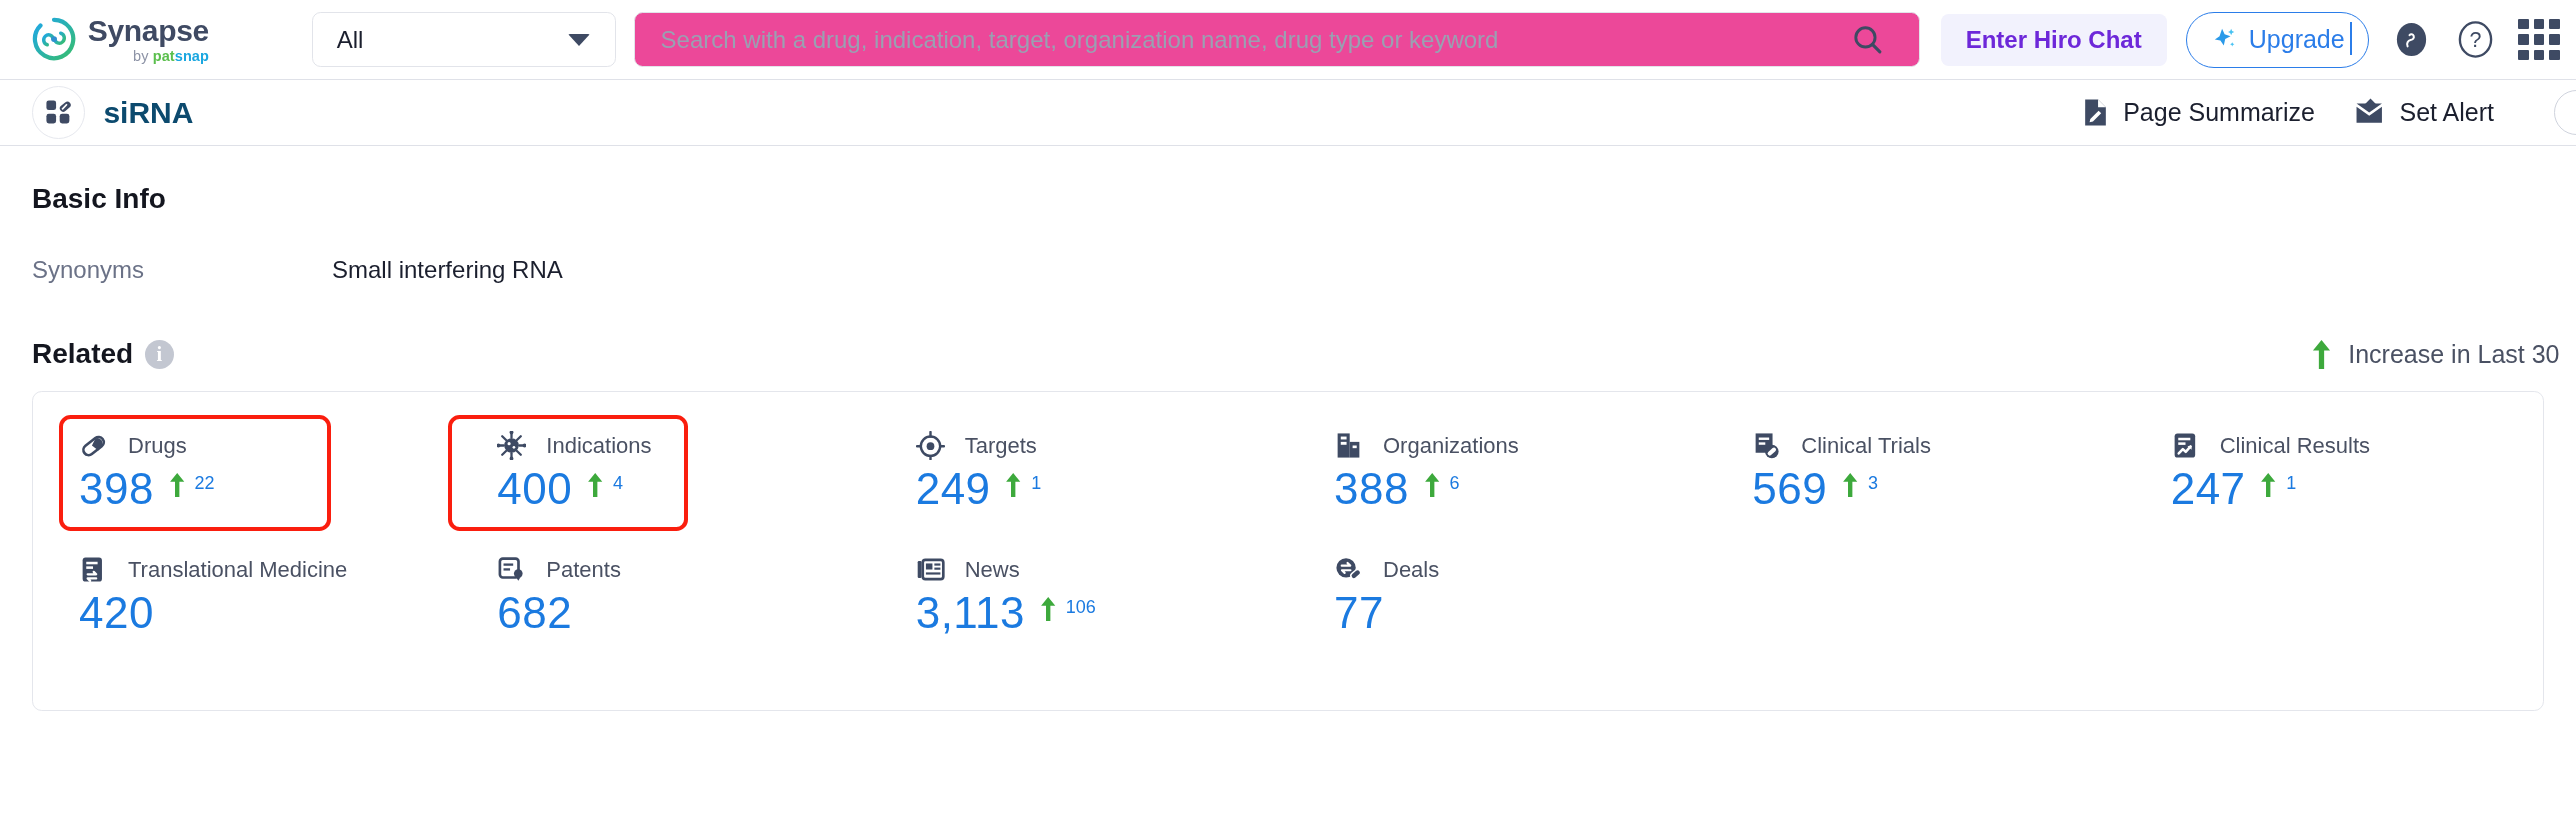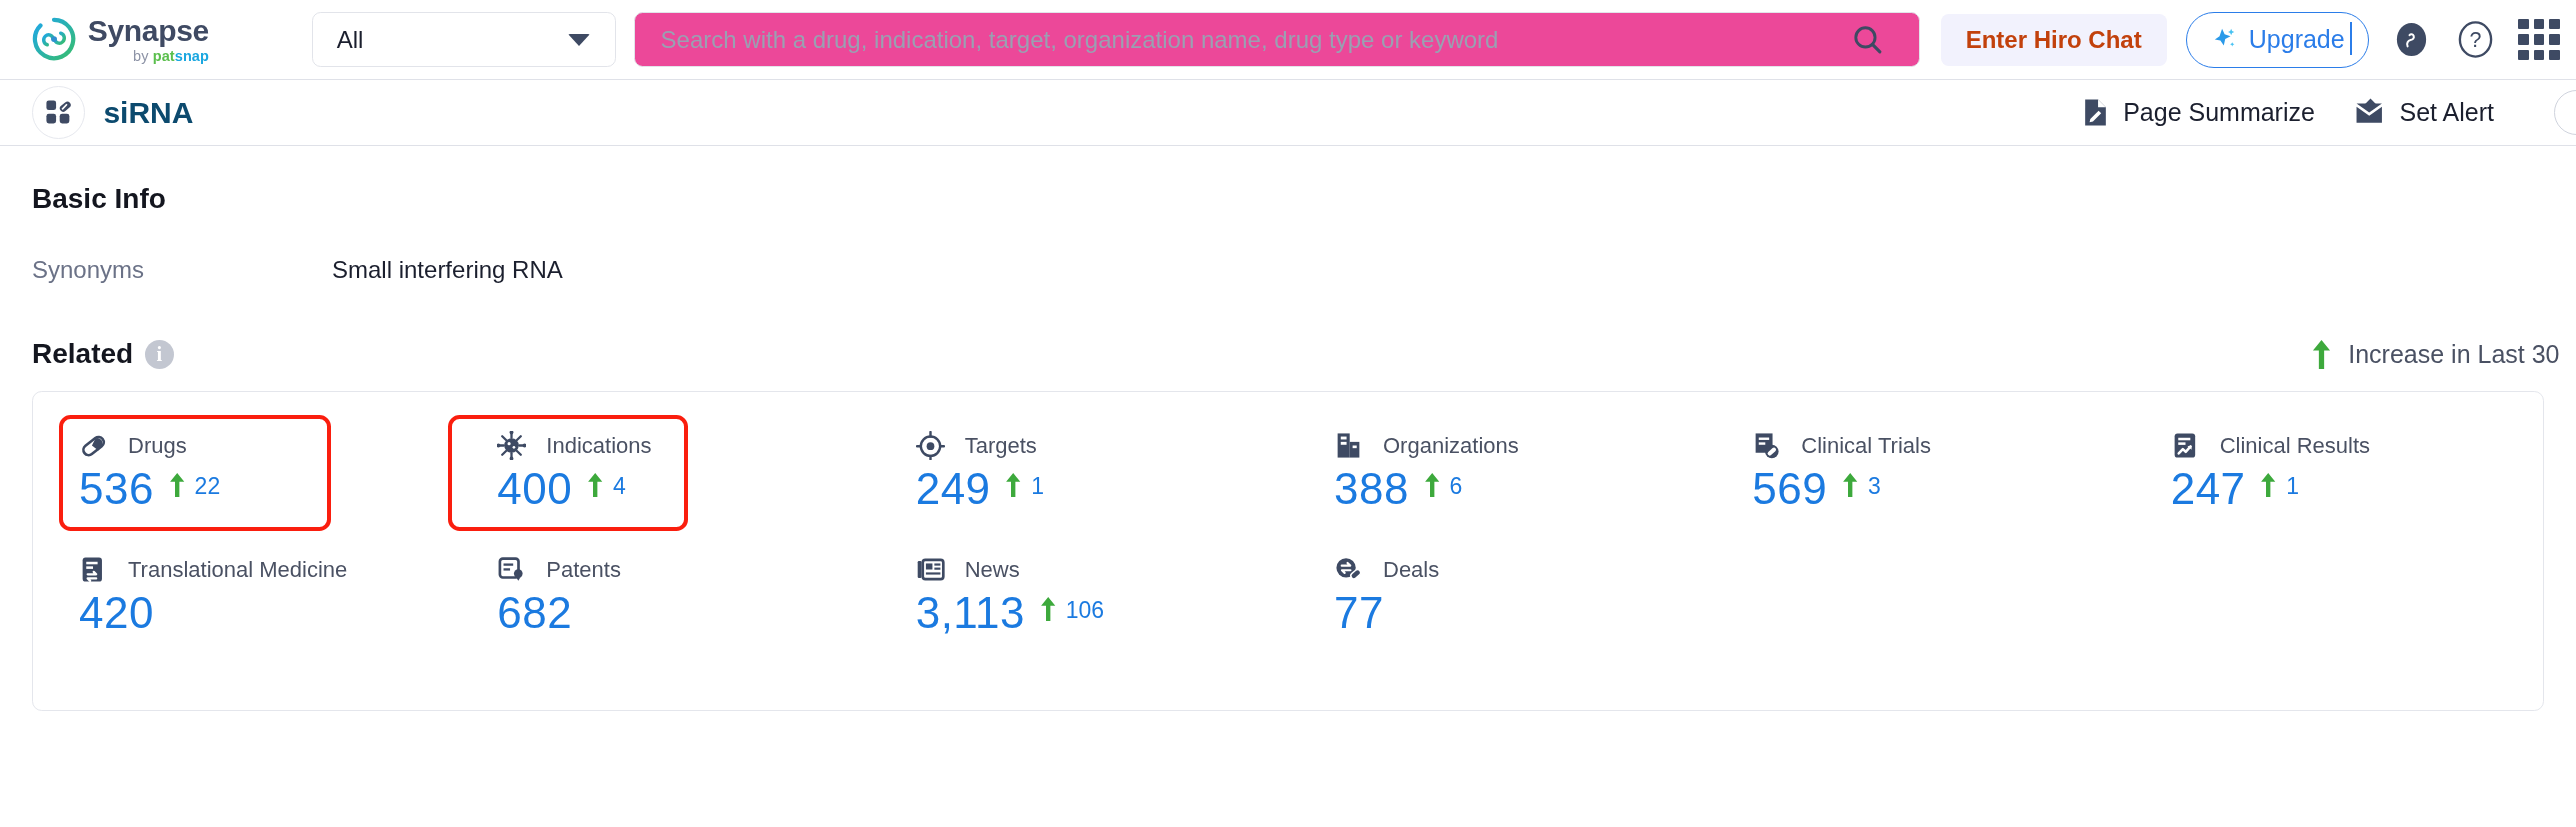--- a/index.html
+++ b/index.html
@@ -123,21 +123,21 @@
     height: 52px;
     padding: 0 25px;
     display: flex;
     align-items: center;
     background: #f2f2fd;
     border-radius: 7.7px;
     border: 0;
     font-family: "Liberation Sans", sans-serif;
     font-size: 24px;
     font-weight: 700;
-    color: #c2410c;
+    color: #6d28d9;
     cursor: pointer;
     white-space: nowrap;
   }
 
   .upgrade-btn {
     margin-left: 19.4px;
     height: 54px;
     padding: 0 23px;
     display: flex;
     align-items: center;
@@ -355,21 +355,21 @@
     line-height: 1.05;
     letter-spacing: 0.5px;
   }
   .stat-delta {
     display: flex;
     align-items: flex-start;
     gap: 8.7px;
     margin-top: 7.7px;
   }
   .delta-num {
-    font-size: 23px;
+    font-size: 18px;
     color: #1b7ae0;
   }
 
   
   .hl {
     position: absolute;
     border: 4.8px solid #fa1e0e;
     border-radius: 11.6px;
     pointer-events: none;
     box-sizing: border-box;
@@ -517,21 +517,21 @@
 
       <div class="stat">
         <div class="stat-head">
           <svg width="29" height="29" viewBox="0 0 24 24">
             <rect x="2.6" y="8.2" width="19" height="8.6" rx="4.3" transform="rotate(-38 12 12.5)" fill="none" stroke="#3e4a63" stroke-width="2.2"></rect>
             <path d="M13.6 6.2a4.3 4.3 0 0 1 5 6.6l-2.6 3.3-5.3-4.2z" fill="#3e4a63"></path>
           </svg>
           <span class="stat-label">Drugs</span>
         </div>
         <div class="stat-body">
-          <span class="stat-value">536</span>
+          <span class="stat-value">398</span>
           <span class="stat-delta">
             <svg width="18.4" height="24" viewBox="0 0 16 22">
                 <path d="M8 0l6.5 8H10v14H6V8H1.5z" fill="#3da93c"></path>
               </svg>
             <span class="delta-num">22</span>
           </span>
         </div>
       </div>
 
       <div class="stat">

